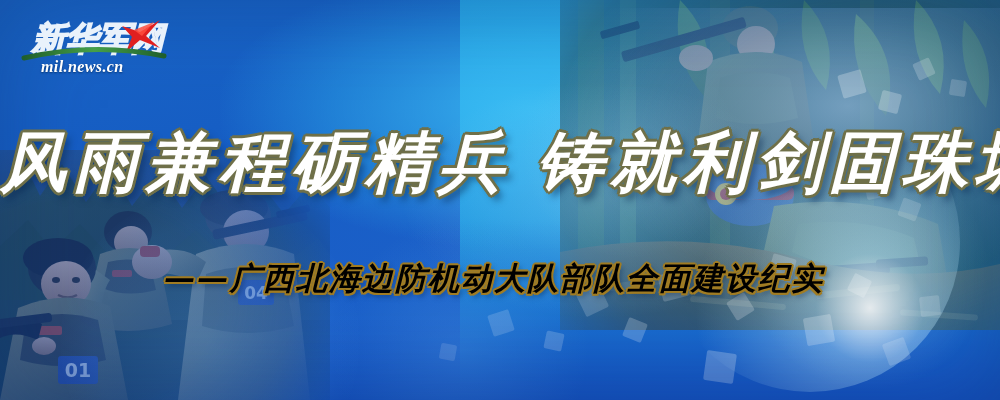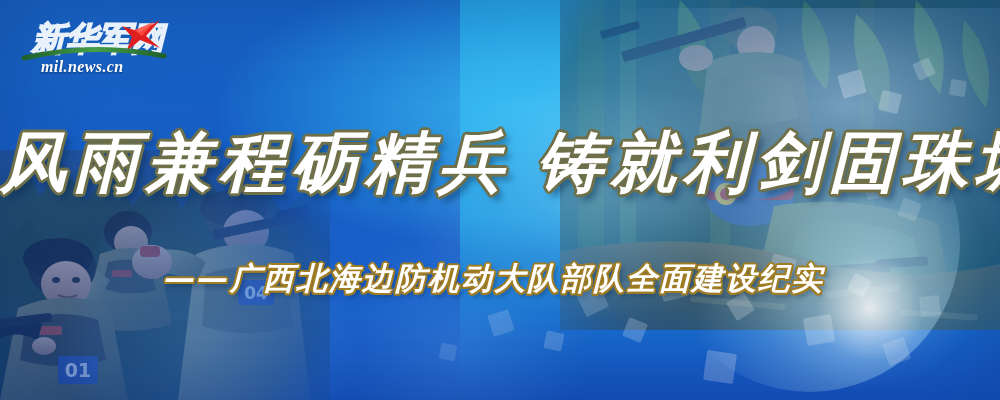--- a/index.html
+++ b/index.html
@@ -184,21 +184,21 @@
     z-index: 30;
     text-align: center;
     padding-right: 40px;
     box-sizing: border-box;
     font-family: "DejaVu Serif", "Liberation Serif", serif;
     font-size: 31px;
     font-weight: 700;
     font-style: italic;
     letter-spacing: 2px;
     white-space: nowrap;
-    color: #ffffff;
+    color: #000000;
     text-shadow:
       -1.5px -1.5px 0 #a07c23, 1.5px -1.5px 0 #a07c23,
       -1.5px  1.5px 0 #a07c23, 1.5px  1.5px 0 #a07c23,
       -2px 0 0 #a07c23, 2px 0 0 #a07c23,
        0 -2px 0 #a07c23, 0 2px 0 #a07c23,
        3px 4px 5px rgba(10,40,80,0.5);
     margin-left: 28px;
   }
 
   .vignette {

